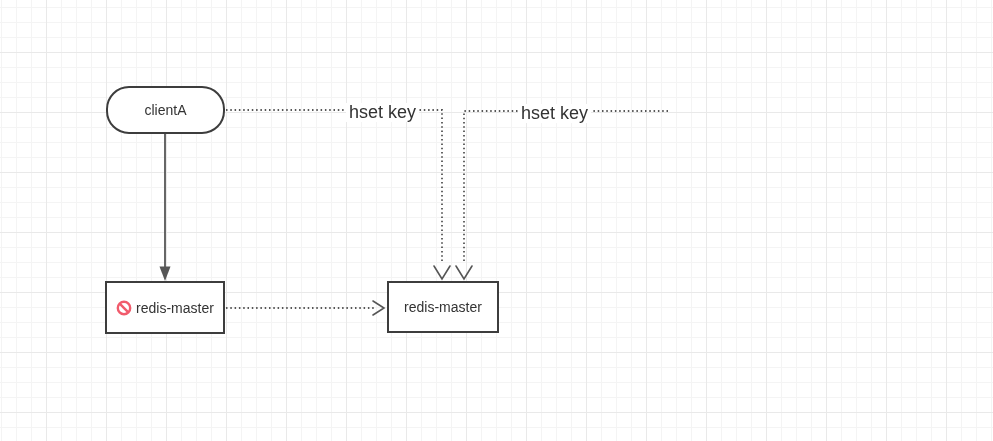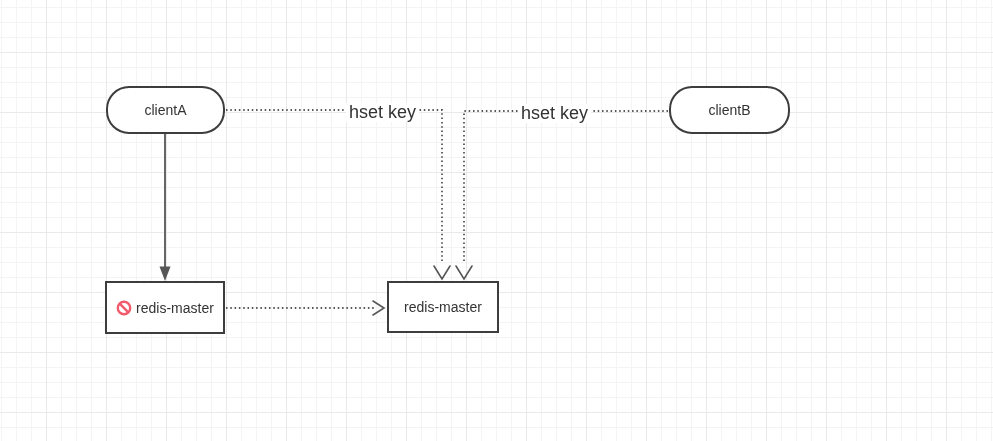--- a/index.html
+++ b/index.html
@@ -110,23 +110,20 @@
     <g>
       <path class="edge-dotted" d="M226,308 H374"></path>
       <polyline class="arrowhead-open" points="373,301 384,308 373,315"></polyline>
     </g>
   </svg>
 
   <div class="node stadium node-client-a">
     <span>clientA</span>
   </div>
 
-  <div class="node stadium node-client-b">
-    <span>clientB</span>
-  </div>
 
   <div class="node node-redis-failed">
     <svg class="no-entry-icon" viewBox="0 0 16 16">
       <circle cx="8" cy="8" r="6.2"></circle>
       <line x1="3.9" y1="3.9" x2="12.1" y2="12.1"></line>
     </svg>
     <span>redis-master</span>
   </div>
 
   <div class="node node-redis-new">

